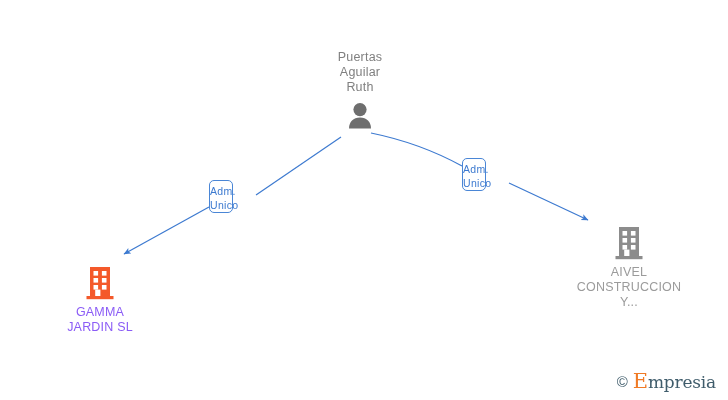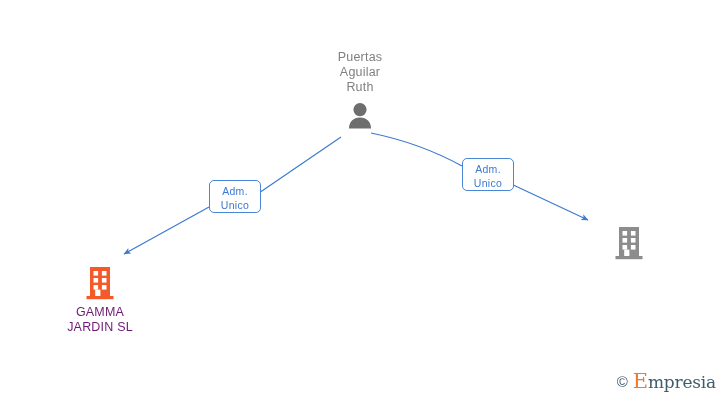--- a/index.html
+++ b/index.html
@@ -59,21 +59,21 @@
   .company-icon {
     display: block;
     margin: 0 auto;
   }
   #node-gamma {
     left: 34px;
     top: 266px;
     width: 132px;
   }
   #node-gamma .node-label {
-    color: #701a75;
+    color: #8b5cf6;
     margin-top: 5px;
   }
   #node-aivel {
     left: 563px;
     top: 226px;
     width: 132px;
   }
   #node-aivel .node-label {
     color: #9b9b9b;
     margin-top: 5px;
@@ -84,21 +84,21 @@
     position: absolute;
     box-sizing: border-box;
     border: 1px solid #4a86d6;
     border-radius: 5px;
     background: #ffffff;
     color: #3d7ad0;
     font-size: 10.5px;
     line-height: 14px;
     padding: 3px 0 0 0;
     text-align: center;
-    width: 52px;
+    width: 24px;
     height: 33px;
     letter-spacing: 0.3px;
     white-space: pre-line;
   }
   #edge-label-left  { left: 209px; top: 180px; }
   #edge-label-right { left: 462px; top: 158px; }
 
   
   #watermark {
     position: absolute;
@@ -175,20 +175,23 @@
       <rect x="5" y="1" width="20" height="29" fill="#8c8c8c"></rect>
       <rect x="1.5" y="30" width="27" height="3.2" fill="#8c8c8c"></rect>
       <rect x="8.5" y="5" width="4.6" height="4.6" fill="#ffffff"></rect>
       <rect x="16.9" y="5" width="4.6" height="4.6" fill="#ffffff"></rect>
       <rect x="8.5" y="12" width="4.6" height="4.6" fill="#ffffff"></rect>
       <rect x="16.9" y="12" width="4.6" height="4.6" fill="#ffffff"></rect>
       <rect x="8.5" y="19" width="4.6" height="4.6" fill="#ffffff"></rect>
       <rect x="16.9" y="19" width="4.6" height="4.6" fill="#ffffff"></rect>
       <rect x="10.2" y="23.6" width="5.2" height="6.4" fill="#ffffff"></rect>
     </svg>
+    <div class="node-label">AIVEL
+CONSTRUCCION
+Y...</div>
   </div>
 
   <div class="edge-label" id="edge-label-left">Adm.
 Unico</div>
 
   <div class="edge-label" id="edge-label-right">Adm.
 Unico</div>
 
   <div id="watermark">
     <span class="copy">©</span>

